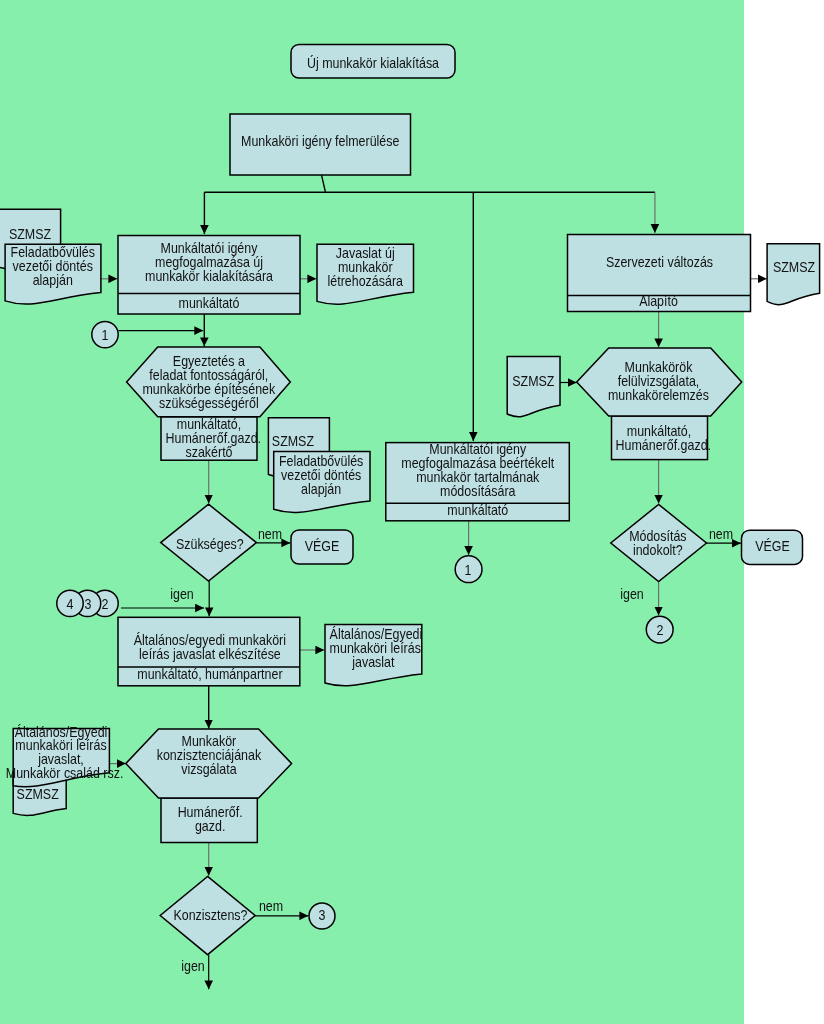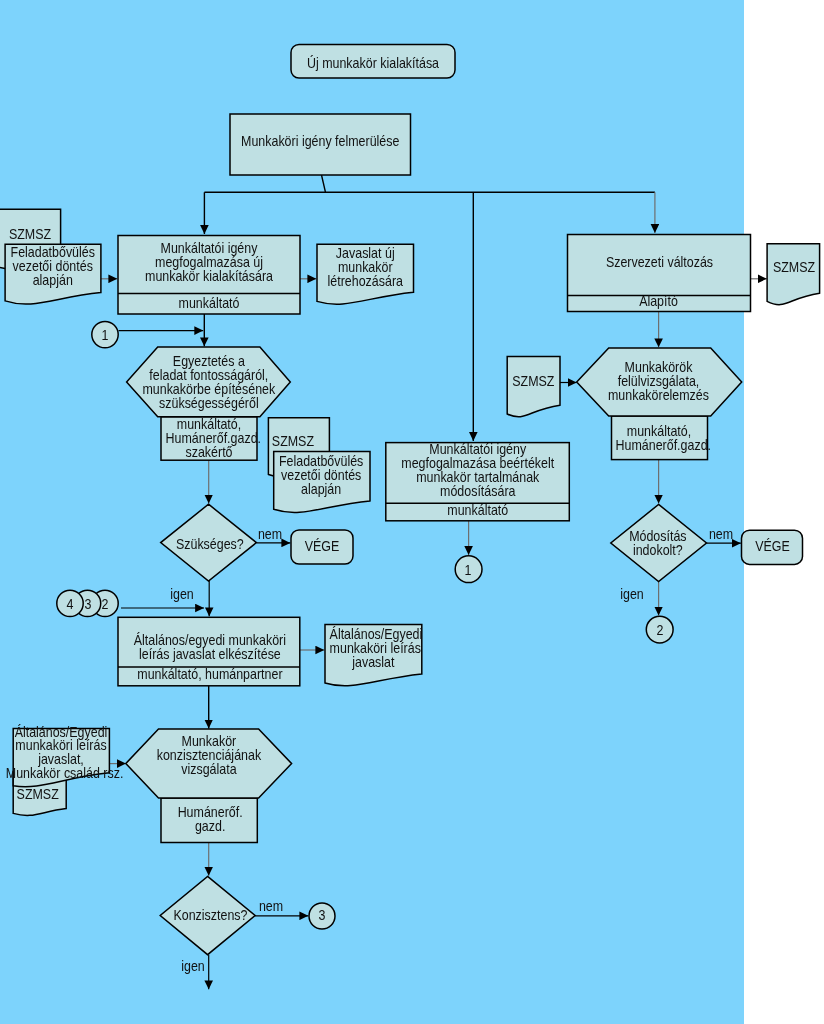--- a/index.html
+++ b/index.html
@@ -1,19 +1,19 @@
 <!DOCTYPE html>
 <html><head>
 <meta charset="utf-8">
 <style>
   html,body{margin:0;padding:0;background:#ffffff;}
   body{width:824px;height:1024px;overflow:hidden;
        font-family:"Liberation Sans",sans-serif;
        -webkit-font-smoothing:antialiased;}
-  #canvas{position:relative;width:744px;height:1024px;background:#7dd3fc;}
+  #canvas{position:relative;width:744px;height:1024px;background:#86efac;}
   #chart{position:absolute;left:0;top:0;}
   .lbl{position:absolute;color:#111;font-size:13.75px;line-height:13.95px;
        text-align:center;white-space:pre;
        transform:scaleX(0.905);transform-origin:center top;}
 </style>
 </head>
 <body>
 
 <div id="canvas">
   <svg id="chart" width="824" height="1024" viewBox="0 0 824 1024">

